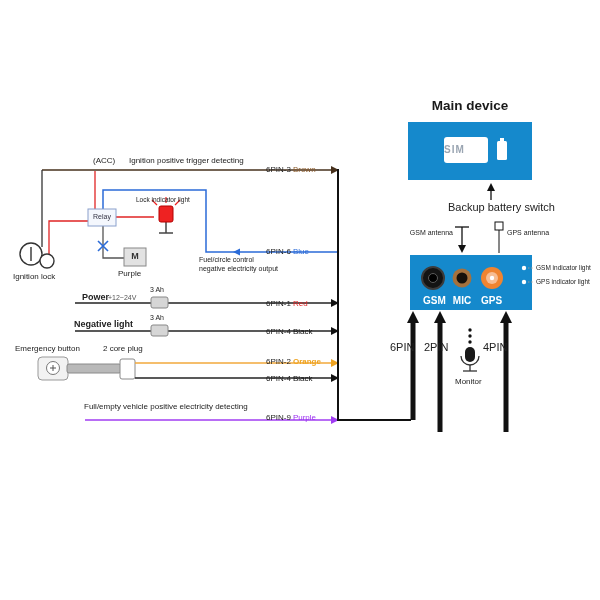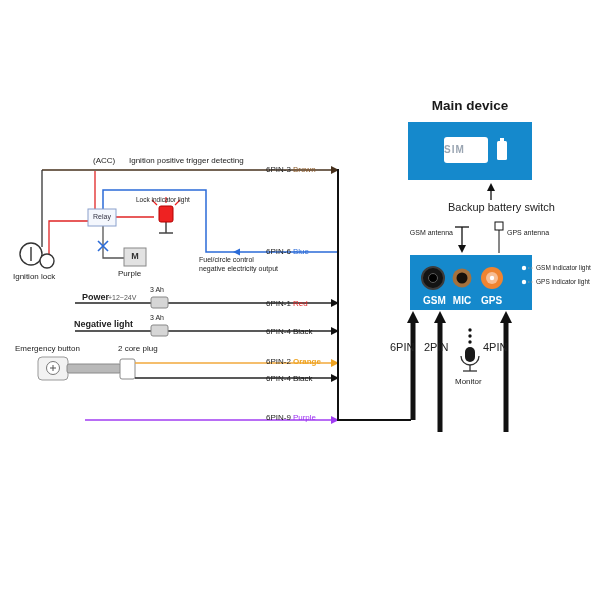--- a/index.html
+++ b/index.html
@@ -200,22 +200,23 @@
   <div class="lbl fs7" style="left:199px; top:265px;">negative electricity output</div>
 
   <div class="lbl fs9b" style="left:74px; top:292px;margin-left:8px;">Power</div>
   <div class="lbl fs7" style="left:108px; top:294px; color:#555;">+12~24V</div>
   <div class="lbl fs7" style="left:150px; top:286px;">3 Ah</div>
 
   <div class="lbl fs9b" style="left:74px; top:319px;">Negative light</div>
   <div class="lbl fs7" style="left:150px; top:314px;">3 Ah</div>
 
   <div class="lbl fs8" style="left:15px; top:344px;">Emergency button</div>
-  <div class="lbl fs8" style="left:118px; top:344px;">2 core plug</div>
-
+  <div class="lbl fs8" style="left:103px; top:344px;">2 core plug</div>
+
+  <div class="lbl fs8" style="left:84px; top:402px;">Full/empty vehicle positive electricity detecting</div>
 
   <div class="lbl fs8" style="left:114px; top:454px;">Speaker</div>
 
   <div class="lbl wirelabel" style="left:266px; top:158px;">
     <span class="pin">6PIN-3</span><span style="color: rgb(138, 90, 42); margin-top: 30px;">Brown</span>
   </div>
   <div class="lbl wirelabel" style="left:266px; top:240px;">
     <span class="pin">6PIN-6</span><span style="color: rgb(43, 107, 216);">Blue</span>
   </div>
   <div class="lbl wirelabel" style="left:266px; top:292px;">

